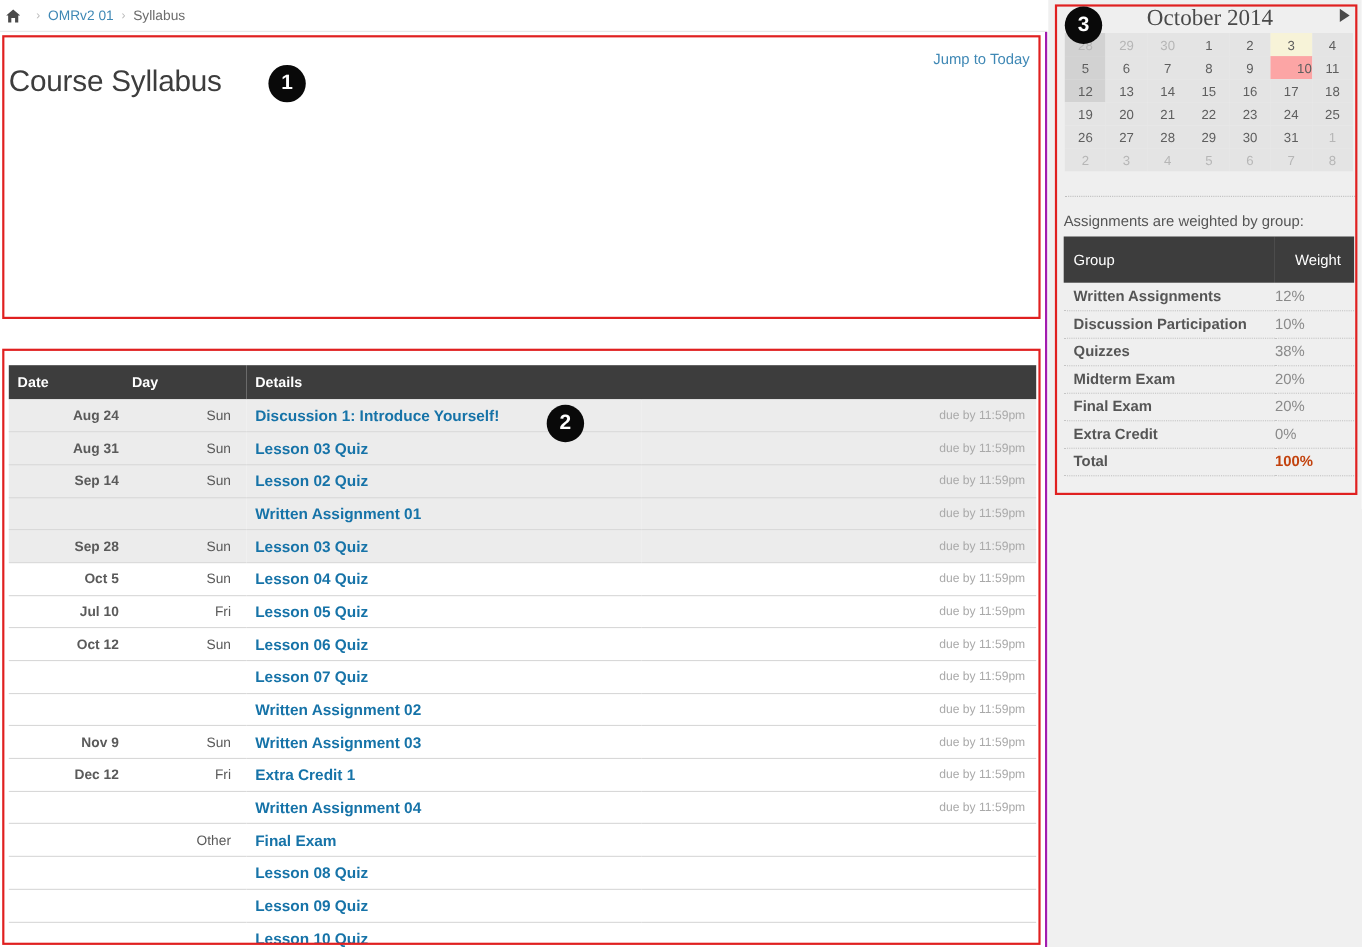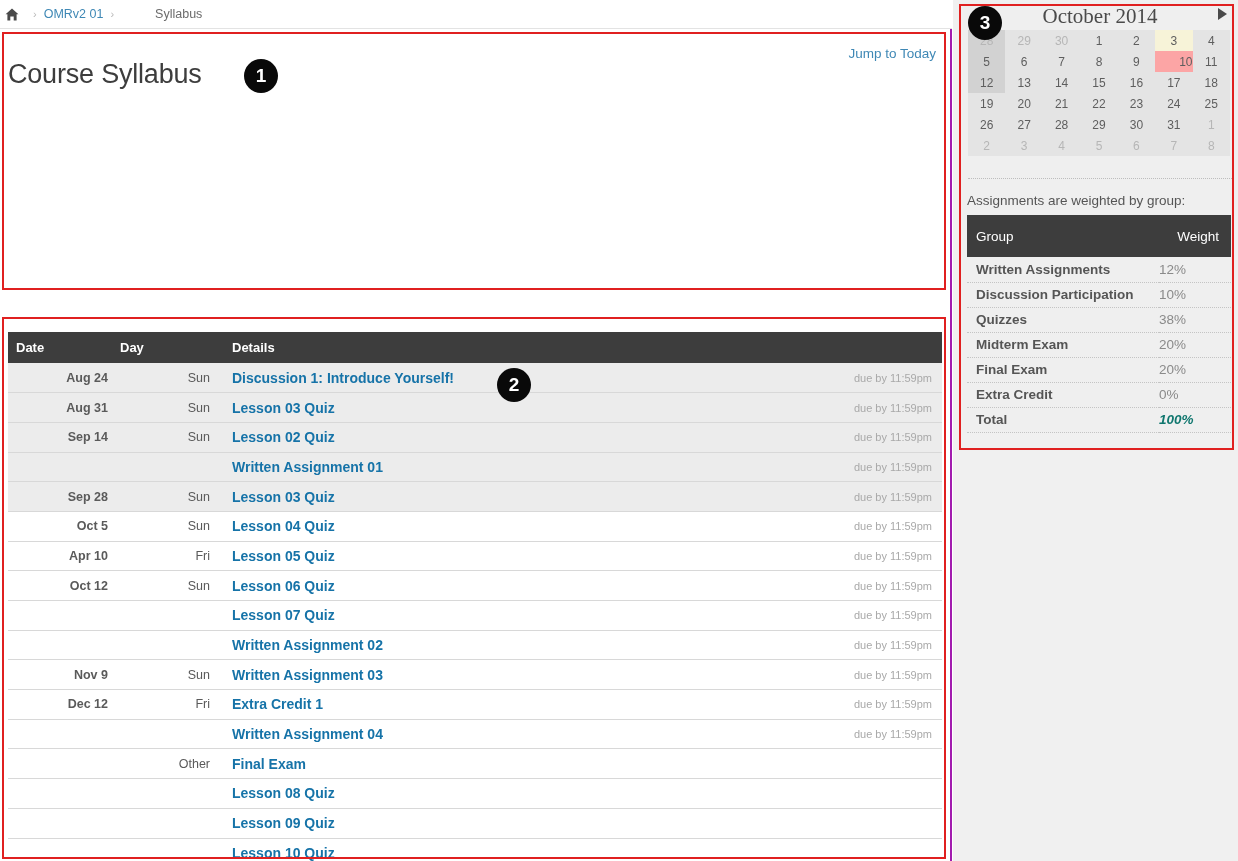--- a/index.html
+++ b/index.html
@@ -19,21 +19,21 @@
     width: 952px; height: 29px;
     display: flex; align-items: center;
     padding-left: 5px;
     font-size: 12.5px;
     background: #fff;
     border-bottom: 1px solid #e3e3e3;
   }
   #breadcrumb .home-icon { display: inline-flex; align-items: center; margin-right: 7px; }
   #breadcrumb .sep { color: #b9b9b9; margin: 0 7px; font-size: 11px; }
   #breadcrumb .crumb-link { color: #3f88b5; text-decoration: none; }
-  #breadcrumb .crumb-current { color: #6b6b6b; margin-left: 34px; }
+  #breadcrumb .crumb-current { color: #6b6b6b; }
 
   
   #main-col {
     position: absolute; left: 0; top: 29px;
     width: 952px; height: 832px;
     background: #fff;
     border-right: 2px solid #a21caf;
   }
 
   
@@ -127,21 +127,21 @@
   table.wt thead th.w-val { text-align: right; padding-right: 12px; }
   table.wt tbody td {
     border-bottom: 1px dotted #c4c4c4;
     height: 25px; color: #555555; font-weight: bold; font-size: 13.5px; padding-left: 9px;
   }
   table.wt tbody td.w-val {
     text-align: left; padding-right: 12px; padding-left: 0;
     color: #8a8a8a; font-weight: normal;
   }
   table.wt tbody tr.total td { font-weight: bold; }
-  table.wt tbody tr.total td.w-val { color: #0f766e; font-weight: bold; font-style: italic; }
+  table.wt tbody tr.total td.w-val { color: #c2410c; font-weight: bold; }
 
   
   .anno-box { position: absolute; border: 2px solid #e02020; pointer-events: none; }
   .badge {
     position: absolute;
     width: 34px; height: 34px; border-radius: 50%;
     background: #090909; color: #ffffff;
     display: flex; align-items: center; justify-content: center;
     font-size: 19px; font-weight: bold;
     font-family: "Liberation Sans", sans-serif;
@@ -211,21 +211,21 @@
               <td class="c-det"><a href="#">Lesson 03 Quiz</a></td>
               <td class="c-due">due by 11:59pm</td>
             </tr>
             <tr class="plain">
               <td class="c-date">Oct 5</td>
               <td class="c-day">Sun</td>
               <td class="c-det"><a href="#">Lesson 04 Quiz</a></td>
               <td class="c-due">due by 11:59pm</td>
             </tr>
             <tr class="plain">
-              <td class="c-date">Apr 10</td>
+              <td class="c-date">Jul 10</td>
               <td class="c-day">Fri</td>
               <td class="c-det"><a href="#">Lesson 05 Quiz</a></td>
               <td class="c-due">due by 11:59pm</td>
             </tr>
             <tr class="plain">
               <td class="c-date">Oct 12</td>
               <td class="c-day">Sun</td>
               <td class="c-det"><a href="#">Lesson 06 Quiz</a></td>
               <td class="c-due">due by 11:59pm</td>
             </tr>

